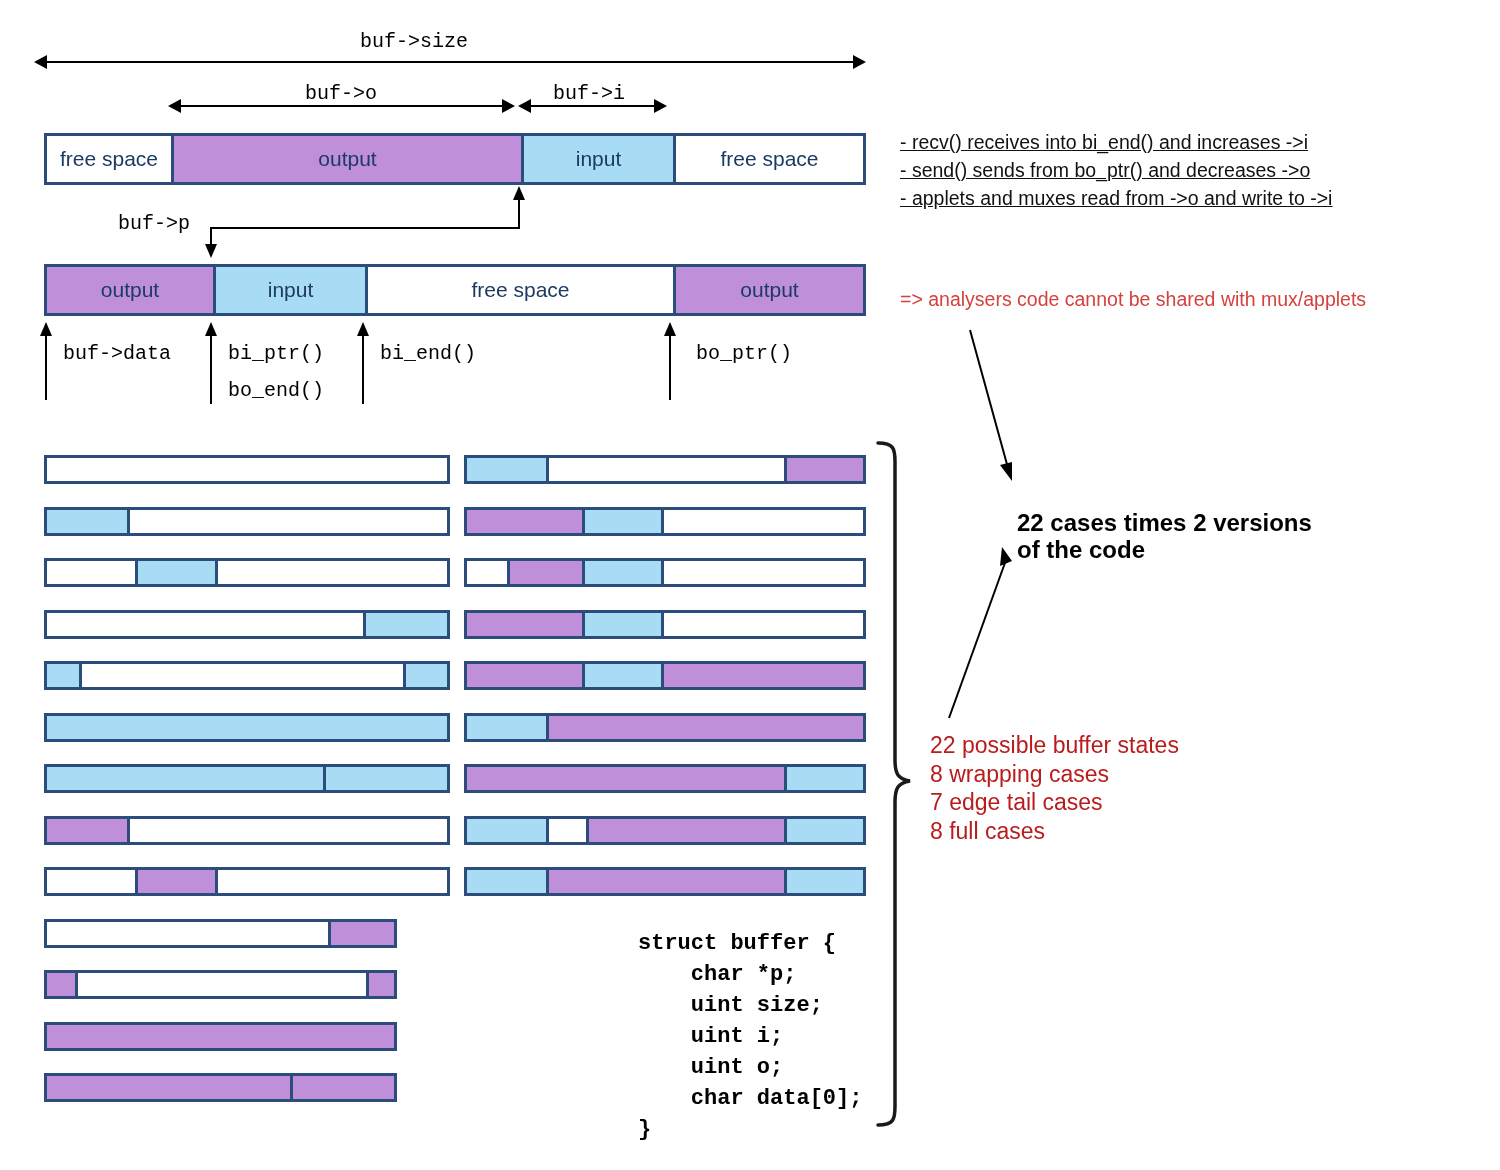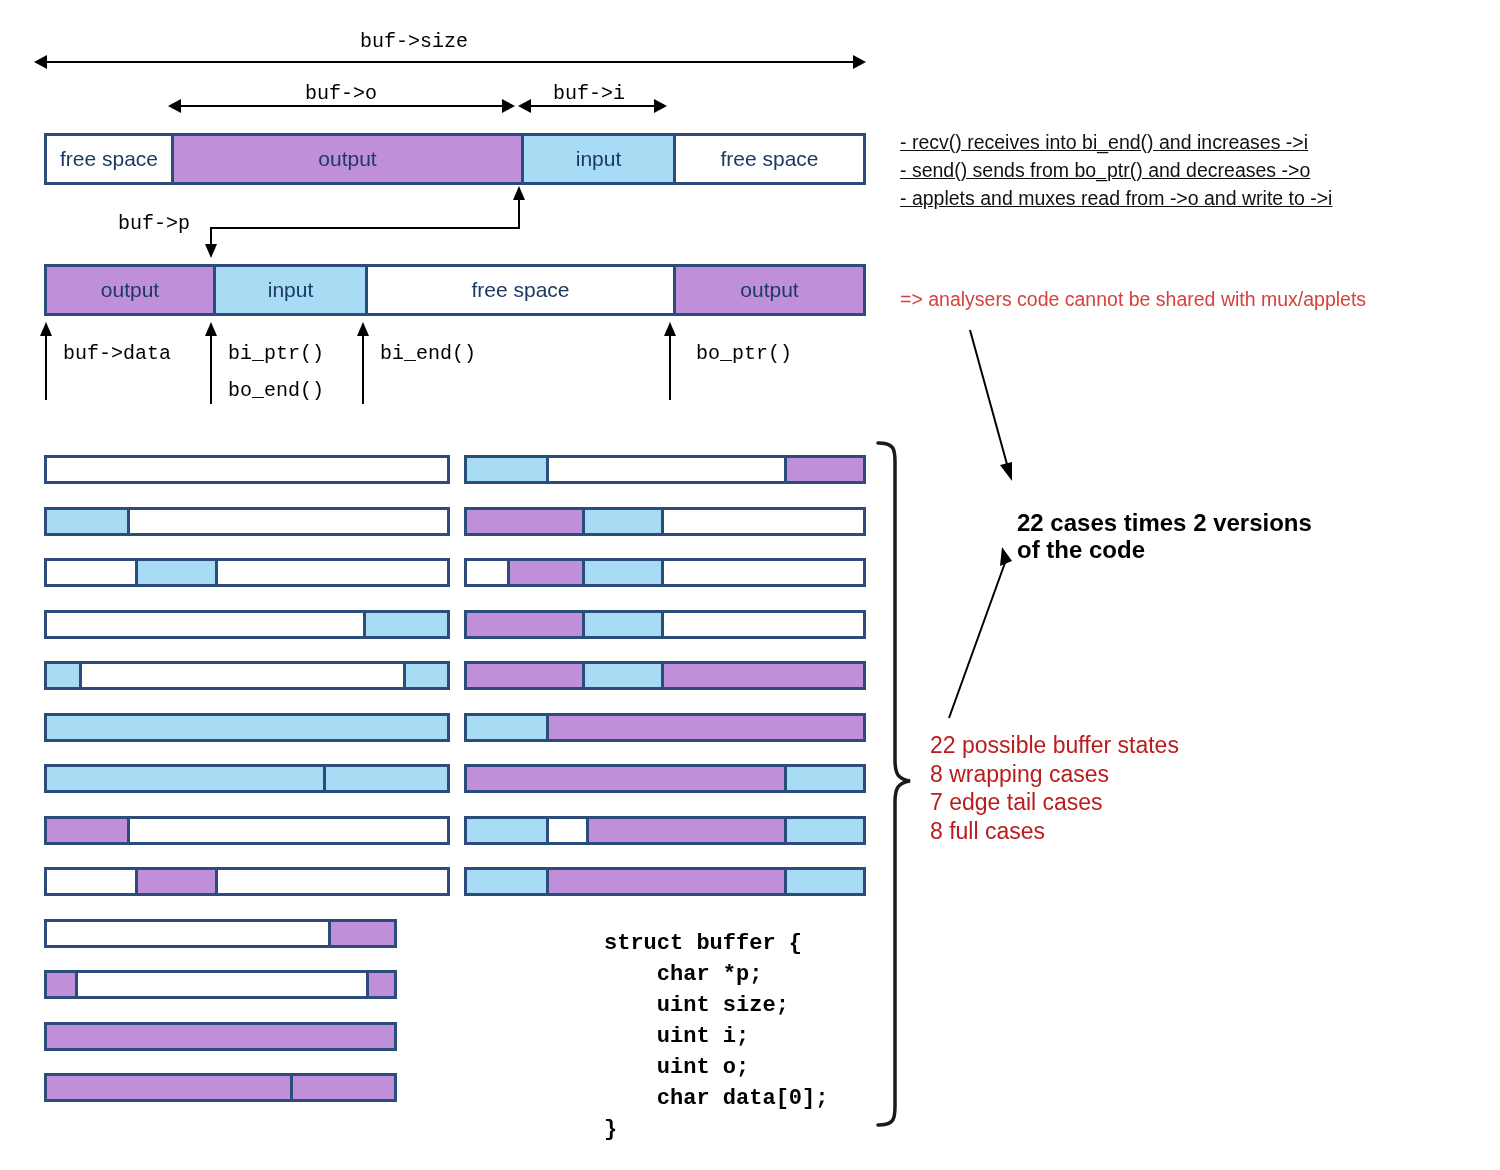--- a/index.html
+++ b/index.html
@@ -70,21 +70,21 @@
     white-space:nowrap;
     margin-top:24px;
   }
   .casestats{
     position:absolute;left:930px;top:731px;
     font-size:23px;line-height:28.5px;color:#b91c1c;white-space:nowrap;
   }
 
   
   .code{
-    position:absolute;left:604px;top:928px;
+    position:absolute;left:638px;top:928px;
     font-family:"Liberation Mono", monospace;
     font-size:22px;line-height:31px;color:#000;
     white-space:pre;font-weight:bold;
   }
 
   svg.overlay{position:absolute;left:0;top:0;width:1500px;height:1170px;pointer-events:none;}
 </style>
 </head>
 <body>
 

